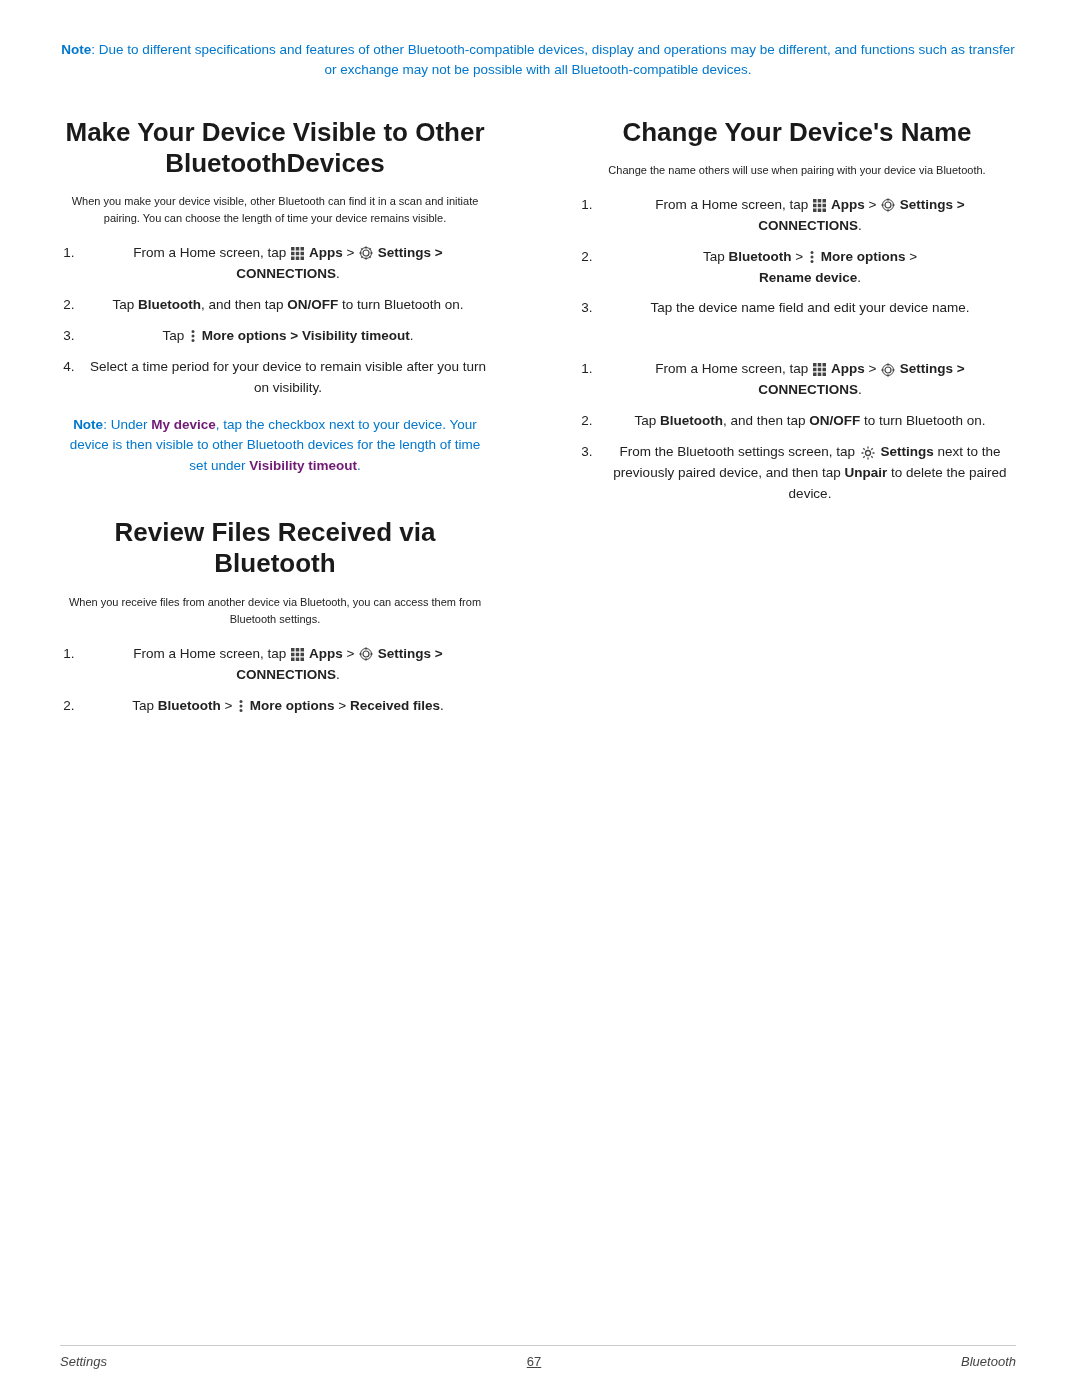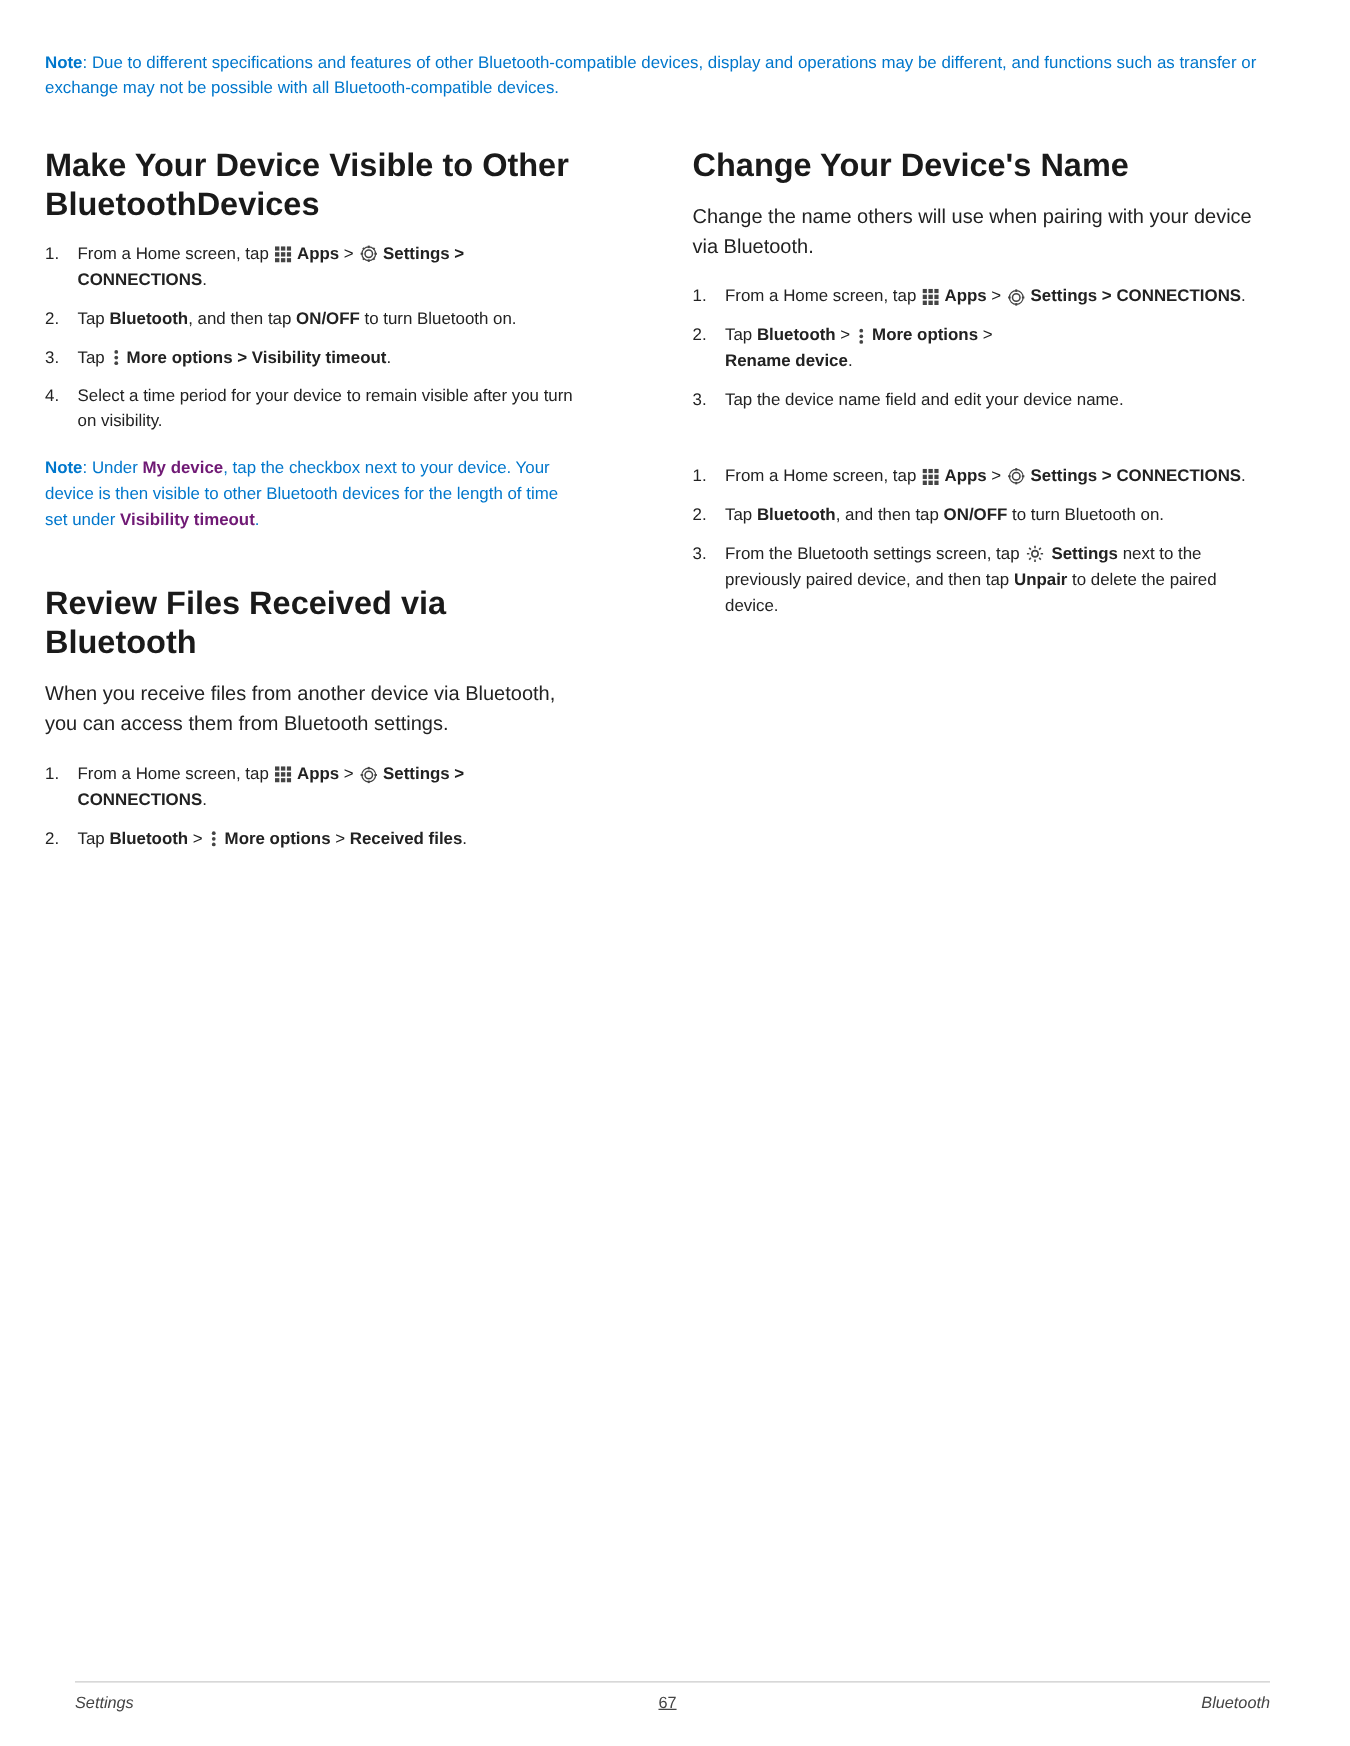--- a/index.html
+++ b/index.html
@@ -8,22 +8,23 @@
       font-size: 14px;
       color: #222;
       background: #fff;
       width: 1080px;
       min-height: 1397px;
       position: relative;
     }
     .page {
       width: 1076px;
       min-height: 1397px;
-      padding: 40px 60px 60px 36px;
+      padding: 40px 60px 60px 60px;
       position: relative;
+      text-align: center;
     }
     .two-col {
       display: flex;
       gap: 88px;
     }
     .col-left {
       flex: 0 0 430px;
       max-width: 430px;
     }
     .col-right {
@@ -45,21 +46,21 @@
     
     .section-heading {
       font-size: 26px;
       font-weight: bold;
       color: #1a1a1a;
       line-height: 1.2;
       margin-bottom: 14px;
     }
 
     .section-intro {
-      font-size: 16px;
+      font-size: 11px;
       line-height: 1.55;
       margin-bottom: 16px;
       color: #222;
     }
 
     
     .step-list {
       list-style: none;
       padding: 0;
       margin: 0 0 16px 0;
@@ -137,20 +138,21 @@
   <div class="note-block">
     <span class="note-label">Note</span><span>: Due to different specifications and features of other Bluetooth-compatible devices, display and operations may be different, and functions such as transfer or exchange may not be possible with all Bluetooth-compatible devices.</span>
   </div>
 
   <div class="two-col">
 
     <div class="col-left">
 
       <div class="section-block">
         <div class="section-heading">Make Your Device Visible to Other BluetoothDevices</div>
+        <p class="section-intro">When you make your device visible, other Bluetooth can find it in a scan and initiate pairing. You can choose the length of time your device remains visible.</p>
         <ol class="step-list">
 
           <li>
             <span class="step-num">1.</span>
             <span class="step-content">
               From a Home screen, tap
               <span style="display:inline-flex;vertical-align:middle;margin:0 1px;">
                 <svg width="13" height="13" viewBox="0 0 13 13">
                   <rect x="0" y="0" width="3.5" height="3.5" fill="#444"></rect>
                   <rect x="4.75" y="0" width="3.5" height="3.5" fill="#444"></rect>

